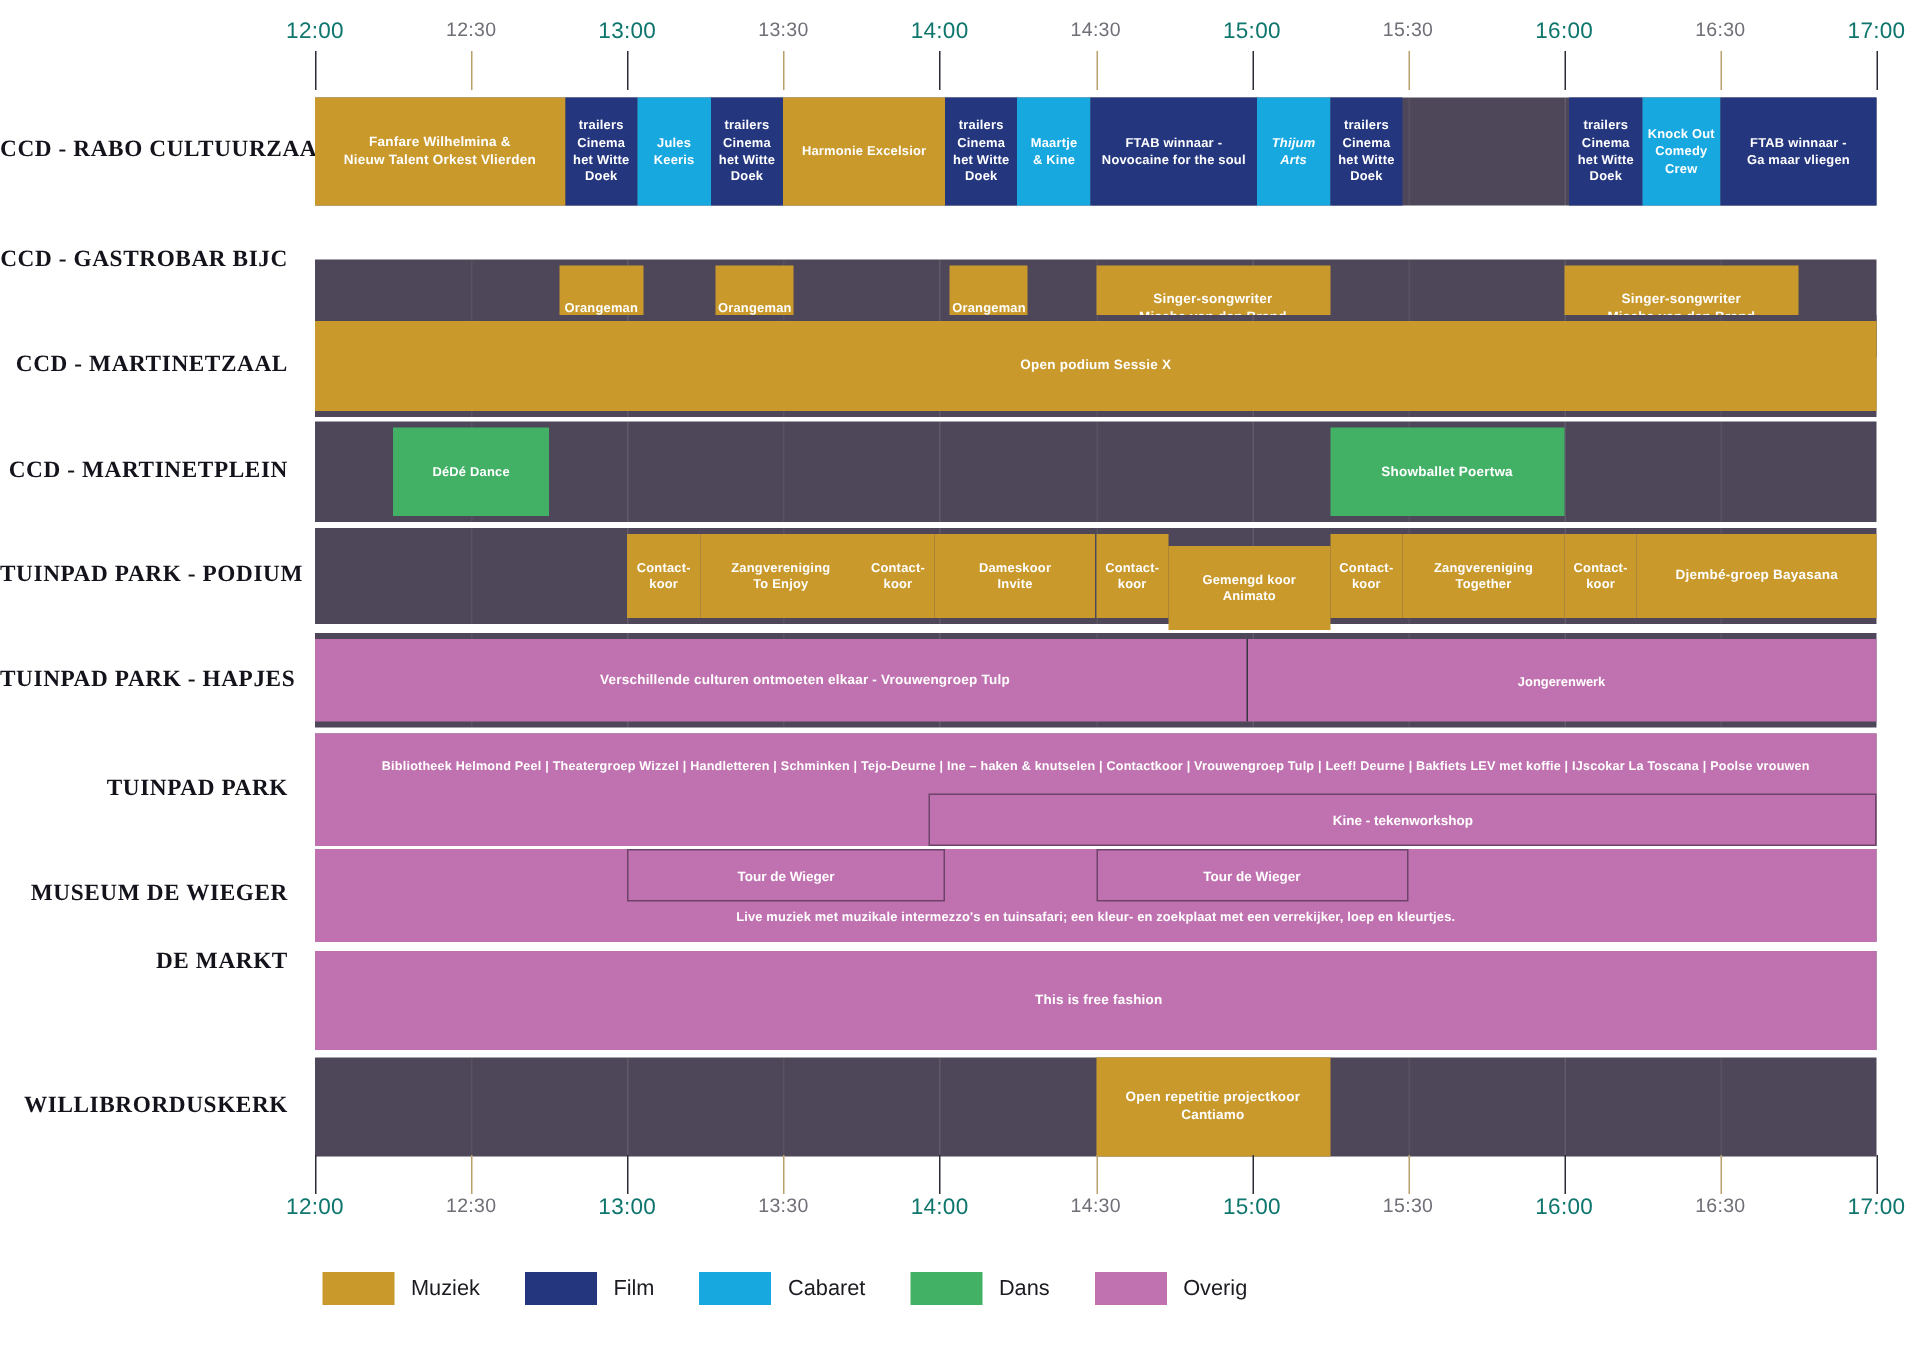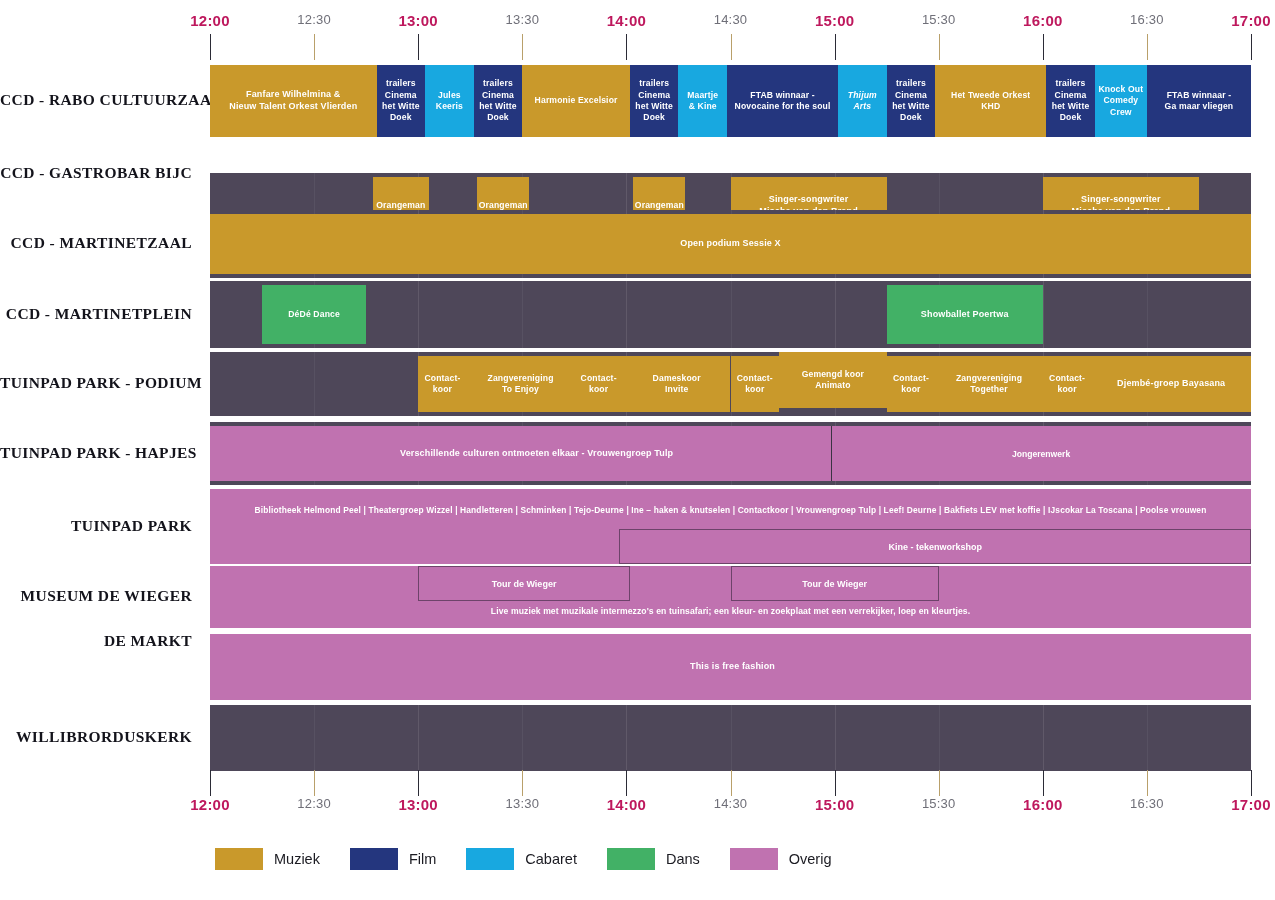--- a/index.html
+++ b/index.html
@@ -15,21 +15,21 @@
   
   .axis{position:absolute;left:0;width:1275px;height:60px;}
   .axis.top{top:12px;}
   .axis.bottom{top:770px;}
   .tick-label{
     position:absolute;
     transform:translateX(-50%);
     white-space:nowrap;
     font-family:"Liberation Sans", sans-serif;
   }
-  .tick-label.major{font-size:15px;font-weight:700;color:#be185d;letter-spacing:.2px;}
+  .tick-label.major{font-size:15px;font-weight:400;color:#0f766e;letter-spacing:.2px;}
   .tick-label.minor{font-size:13px;font-weight:400;color:#6f6f78;letter-spacing:.2px;}
   .tick-mark{position:absolute;width:1px;}
   .tick-mark.major{background:#2b2b36;}
   .tick-mark.minor{background:#b9a06a;}
 
   
   .gridline{position:absolute;width:1px;top:65px;height:706px;}
   .gridline.major{background:rgba(255,255,255,.18);}
   .gridline.minor{background:rgba(255,255,255,.10);}
 
@@ -157,22 +157,20 @@
         <div class="block" title="Maartje &amp; Kine" style="left: 468.45px; width: 48.58px; top: 0px; height: 72px; background: rgb(24, 168, 224); white-space: pre-line;">Maartje
 &amp; Kine</div>
         <div class="block" title="FTAB winnaar - Novocaine for the soul" style="left: 517.03px; width: 111.04px; top: 0px; height: 72px; background: rgb(36, 54, 126); white-space: pre-line;">FTAB winnaar -
 Novocaine for the soul</div>
         <div class="block" title="Thijum Arts" style="left: 628.07px; width: 48.58px; top: 0px; height: 72px; background: rgb(24, 168, 224); white-space: pre-line; font-style: italic;">Thijum
 Arts</div>
         <div class="block" title="trailers Cinema het Witte Doek" style="left: 676.65px; width: 48.58px; top: 0px; height: 72px; background: rgb(36, 54, 126); white-space: pre-line;">trailers
 Cinema
 het Witte
 Doek</div>
-        <div class="block" title="Het Tweede Orkest KHD" style="left: 725.23px; width: 111.04px; top: 0px; height: 72px; background: rgb(201, 153, 43); white-space: pre-line;">Het Tweede Orkest
-KHD</div>
         <div class="block" title="trailers Cinema het Witte Doek" style="left: 836.27px; width: 48.58px; top: 0px; height: 72px; background: rgb(36, 54, 126); white-space: pre-line;">trailers
 Cinema
 het Witte
 Doek</div>
         <div class="block" title="Knock Out Comedy Crew" style="left: 884.85px; width: 52.05px; top: 0px; height: 72px; background: rgb(24, 168, 224); white-space: pre-line;">Knock Out
 Comedy
 Crew</div>
         <div class="block" title="FTAB winnaar - Ga maar vliegen" style="left: 936.9px; width: 104.1px; top: 0px; height: 72px; background: rgb(36, 54, 126); white-space: pre-line;">FTAB winnaar -
 Ga maar vliegen</div>
       </div>
@@ -240,21 +238,21 @@
         <div class="block" title="Contact- koor" style="left: 208.2px; width: 48.58px; top: 4px; height: 56px; background: rgb(201, 153, 43); white-space: pre-line;">Contact-
 koor</div>
         <div class="block" title="Zangvereniging To Enjoy" style="left: 256.78px; width: 107.57px; top: 4px; height: 56px; background: rgb(201, 153, 43); white-space: pre-line;">Zangvereniging
 To Enjoy</div>
         <div class="block" title="Contact- koor" style="left: 364.35px; width: 48.58px; top: 4px; height: 56px; background: rgb(201, 153, 43); white-space: pre-line;">Contact-
 koor</div>
         <div class="block" title="Dameskoor Invite" style="left: 412.93px; width: 107.57px; top: 4px; height: 56px; background: rgb(201, 153, 43); white-space: pre-line;">Dameskoor
 Invite</div>
         <div class="block" title="Contact- koor" style="left: 520.5px; width: 48.58px; top: 4px; height: 56px; background: rgb(201, 153, 43); white-space: pre-line;">Contact-
 koor</div>
-        <div class="block" title="Gemengd koor Animato" style="left: 569.08px; width: 107.57px; top: 0; height: 56px; background: rgb(201, 153, 43); white-space: pre-line;">Gemengd koor
+        <div class="block" title="Gemengd koor Animato" style="left: 569.08px; width: 107.57px; top: 12px; height: 56px; background: rgb(201, 153, 43); white-space: pre-line;">Gemengd koor
 Animato</div>
         <div class="block" title="Contact- koor" style="left: 676.65px; width: 48.58px; top: 4px; height: 56px; background: rgb(201, 153, 43); white-space: pre-line;">Contact-
 koor</div>
         <div class="block" title="Zangvereniging Together" style="left: 725.23px; width: 107.57px; top: 4px; height: 56px; background: rgb(201, 153, 43); white-space: pre-line;">Zangvereniging
 Together</div>
         <div class="block" title="Contact- koor" style="left: 832.8px; width: 48.58px; top: 4px; height: 56px; background: rgb(201, 153, 43); white-space: pre-line;">Contact-
 koor</div>
         <div class="block wide" title="Djembé-groep Bayasana" style="left: 881.38px; width: 159.62px; top: 4px; height: 56px; background: rgb(201, 153, 43); white-space: pre-line;">Djembé-groep Bayasana</div>
       </div>
       <div class="rowlabel" style="top: 443.5px;">TUINPAD PARK - HAPJES</div>
@@ -324,20 +322,21 @@
         <div class="rowbg" style="background: rgb(78, 71, 89);"></div>
         <div style="position: absolute; top: 0px; bottom: 0px; width: 1px; left: 104.1px; background: rgba(255, 255, 255, 0.055);"></div>
         <div style="position: absolute; top: 0px; bottom: 0px; width: 1px; left: 208.2px; background: rgba(255, 255, 255, 0.1);"></div>
         <div style="position: absolute; top: 0px; bottom: 0px; width: 1px; left: 312.3px; background: rgba(255, 255, 255, 0.055);"></div>
         <div style="position: absolute; top: 0px; bottom: 0px; width: 1px; left: 416.4px; background: rgba(255, 255, 255, 0.1);"></div>
         <div style="position: absolute; top: 0px; bottom: 0px; width: 1px; left: 520.5px; background: rgba(255, 255, 255, 0.055);"></div>
         <div style="position: absolute; top: 0px; bottom: 0px; width: 1px; left: 624.6px; background: rgba(255, 255, 255, 0.1);"></div>
         <div style="position: absolute; top: 0px; bottom: 0px; width: 1px; left: 728.7px; background: rgba(255, 255, 255, 0.055);"></div>
         <div style="position: absolute; top: 0px; bottom: 0px; width: 1px; left: 832.8px; background: rgba(255, 255, 255, 0.1);"></div>
         <div style="position: absolute; top: 0px; bottom: 0px; width: 1px; left: 936.9px; background: rgba(255, 255, 255, 0.055);"></div>
+        <div class="block wide" title="Open repetitie projectkoor Cantiamo" style="left: 520.5px; width: 156.15px; top: 0px; height: 66px; background: rgb(201, 153, 43); white-space: pre-line;">Open repetitie projectkoor Cantiamo</div>
       </div>
     </div>
   <div class="axis bottom">
       <div class="tick-label major" style="left: 210px; top: 26px;">12:00</div>
       <div class="tick-mark major" style="left: 210px; top: 0px; height: 26px;"></div>
       <div class="tick-label minor" style="left: 314.1px; top: 26px;">12:30</div>
       <div class="tick-mark minor" style="left: 314.1px; top: 0px; height: 26px;"></div>
       <div class="tick-label major" style="left: 418.2px; top: 26px;">13:00</div>
       <div class="tick-mark major" style="left: 418.2px; top: 0px; height: 26px;"></div>
       <div class="tick-label minor" style="left: 522.3px; top: 26px;">13:30</div>

